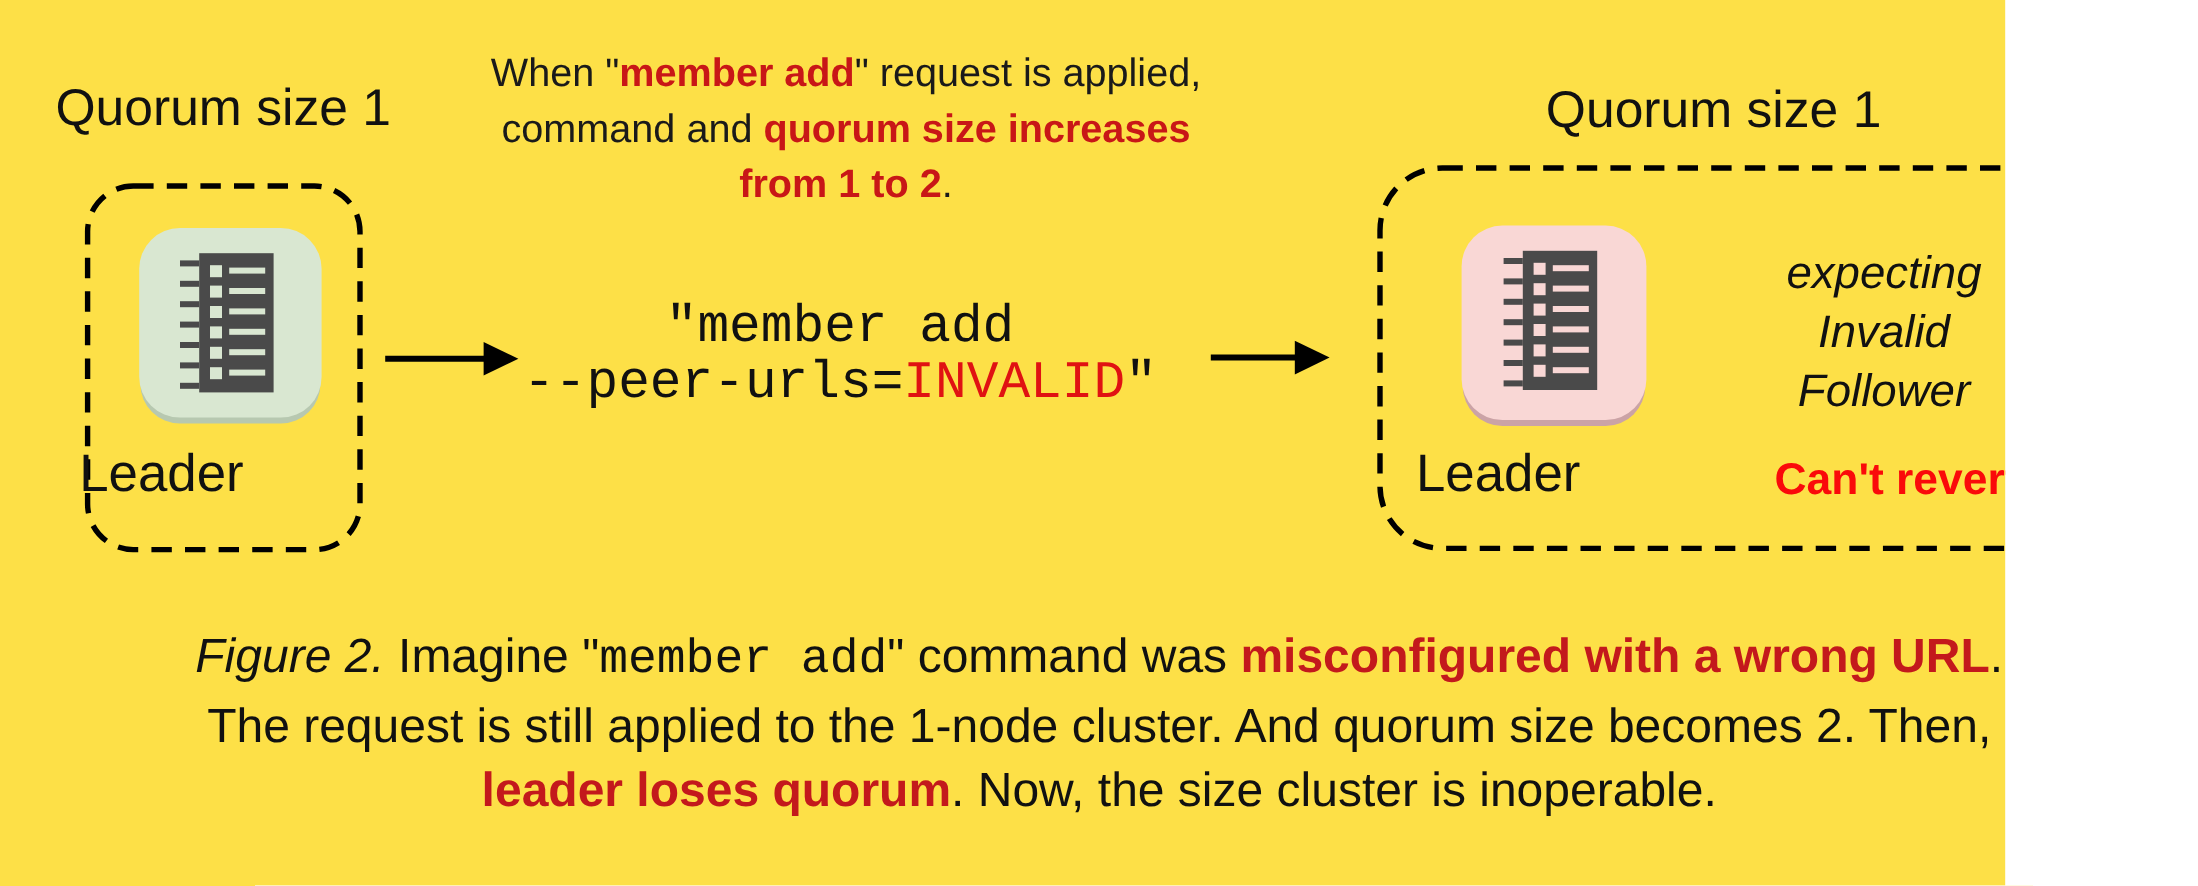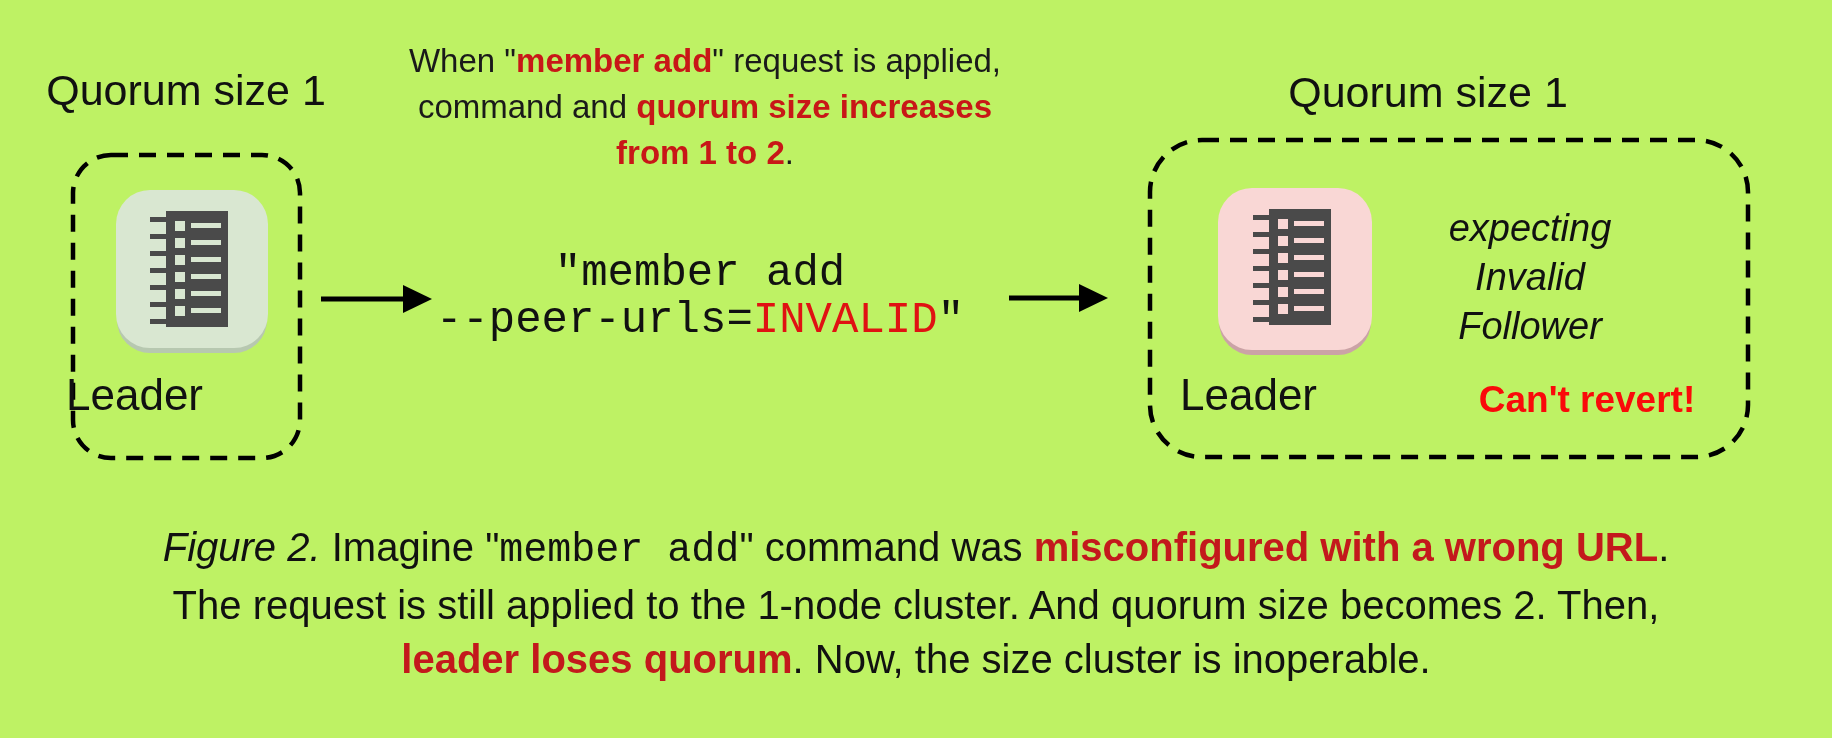--- a/index.html
+++ b/index.html
@@ -3,23 +3,23 @@
 <meta charset="utf-8">
 <style>
   html, body {
     margin: 0;
     padding: 0;
     background: #ffffff;
     font-family: "Liberation Sans", sans-serif;
   }
   .canvas {
     position: relative;
-    width: 1832px;
+    width: 1671px;
     height: 738px;
-    background: #bef264;
+    background: #fde047;
     overflow: hidden;
   }
   .abs { position: absolute; }
 
   .cluster-title {
     font-size: 43px;
     color: #111111;
     text-align: center;
     letter-spacing: 0px;
     white-space: nowrap;
@@ -63,21 +63,21 @@
 
   .leader-label {
     font-size: 44px;
     color: #111111;
     text-align: left;
     width: 240px;
     white-space: nowrap;
   }
 
   .expecting {
-    left: 1360px; top: 204px; width: 340px;
+    left: 1400px; top: 204px; width: 340px;
     font-size: 38px;
     font-style: italic;
     line-height: 49px;
     text-align: center;
     color: #111111;
     white-space: nowrap;
   }
   .cant-revert {
     left: 1412px; top: 379px; width: 350px;
     font-size: 37px;

